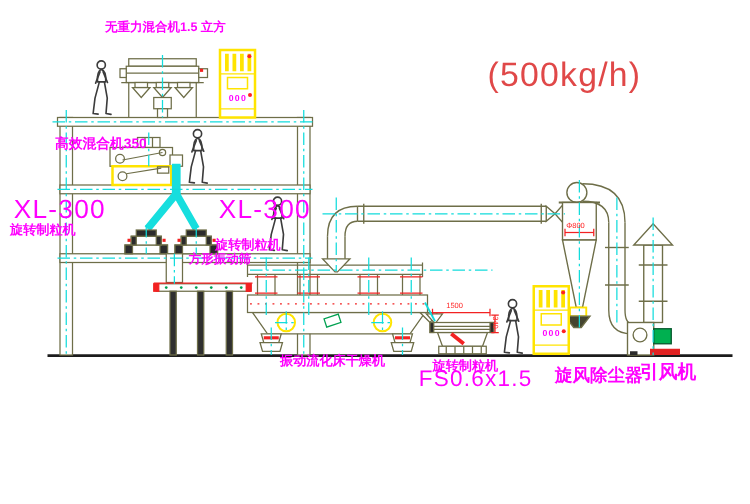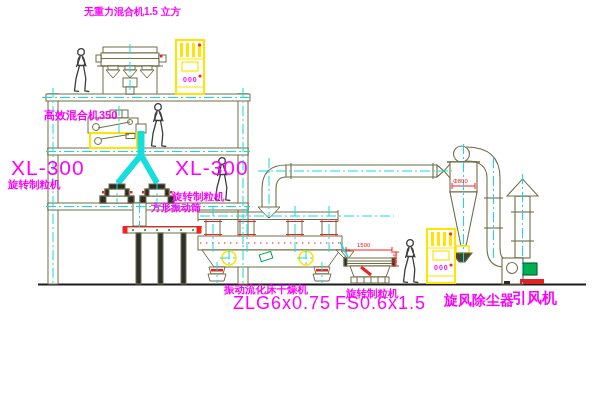--- a/index.html
+++ b/index.html
@@ -299,30 +299,30 @@
         <line x1="306" y1="249" x2="306" y2="267"></line>
     <line x1="340" y1="242" x2="348" y2="257" stroke-dasharray="none" stroke-width="1.5"></line>
   </g>
 
   <use href="#person" transform="translate(72,48)"></use>
   <use href="#person" transform="translate(149,103)"></use>
   <use href="#person" transform="translate(213,157)"></use>
   <use href="#person" transform="translate(401,239)"></use>
 </svg>
 
-
-<div class="lbl" style="left:84px;top:7px;font-size:10px;">无重力混合机1.5 立方</div>
+<div id="title-cap">(500kg/h)</div>
+
+<div class="lbl" style="left:84px;top:18px;font-size:10px;">无重力混合机1.5 立方</div>
 <div class="lbl" style="left:44px;top:110px;font-size:11px;">高效混合机350</div>
 <div class="lbl lbl-model" style="left:11px;top:157px;font-size:21px;">XL-300</div>
 <div class="lbl" style="left:8px;top:179px;font-size:10.5px;">旋转制粒机</div>
 <div class="lbl lbl-model" style="left:175px;top:157px;font-size:21px;">XL-300</div>
 <div class="lbl" style="left:172px;top:191px;font-size:10.5px;">旋转制粒机</div>
 <div class="lbl" style="left:151px;top:203px;font-size:10px;">方形振动筛</div>
 <div class="lbl" style="left:224px;top:284px;font-size:10.5px;text-align:center;">振动流化床干燥机</div>
-<div class="lbl lbl-model" style="left:233px;top:294px;font-size:18px;">ZLG6x0.75</div>
 <div class="lbl" style="left:346px;top:288px;font-size:10.5px;">旋转制粒机</div>
 <div class="lbl lbl-model" style="left:335px;top:294px;font-size:18px;">FS0.6x1.5</div>
 <div class="lbl" style="left:444px;top:293px;font-size:14px;">旋风除尘器</div>
 <div class="lbl" style="left:512px;top:290px;font-size:15px;">引风机</div>
 
 <div class="disp" style="left:183px;top:76px;">000</div>
 <div class="disp" style="left:434px;top:264px;">000</div>
 
 <div class="dim" style="left:453px;top:178px;font-size:6px;">Φ800</div>
 <div class="dim" style="left:357px;top:242px;font-size:6px;">1500</div>

